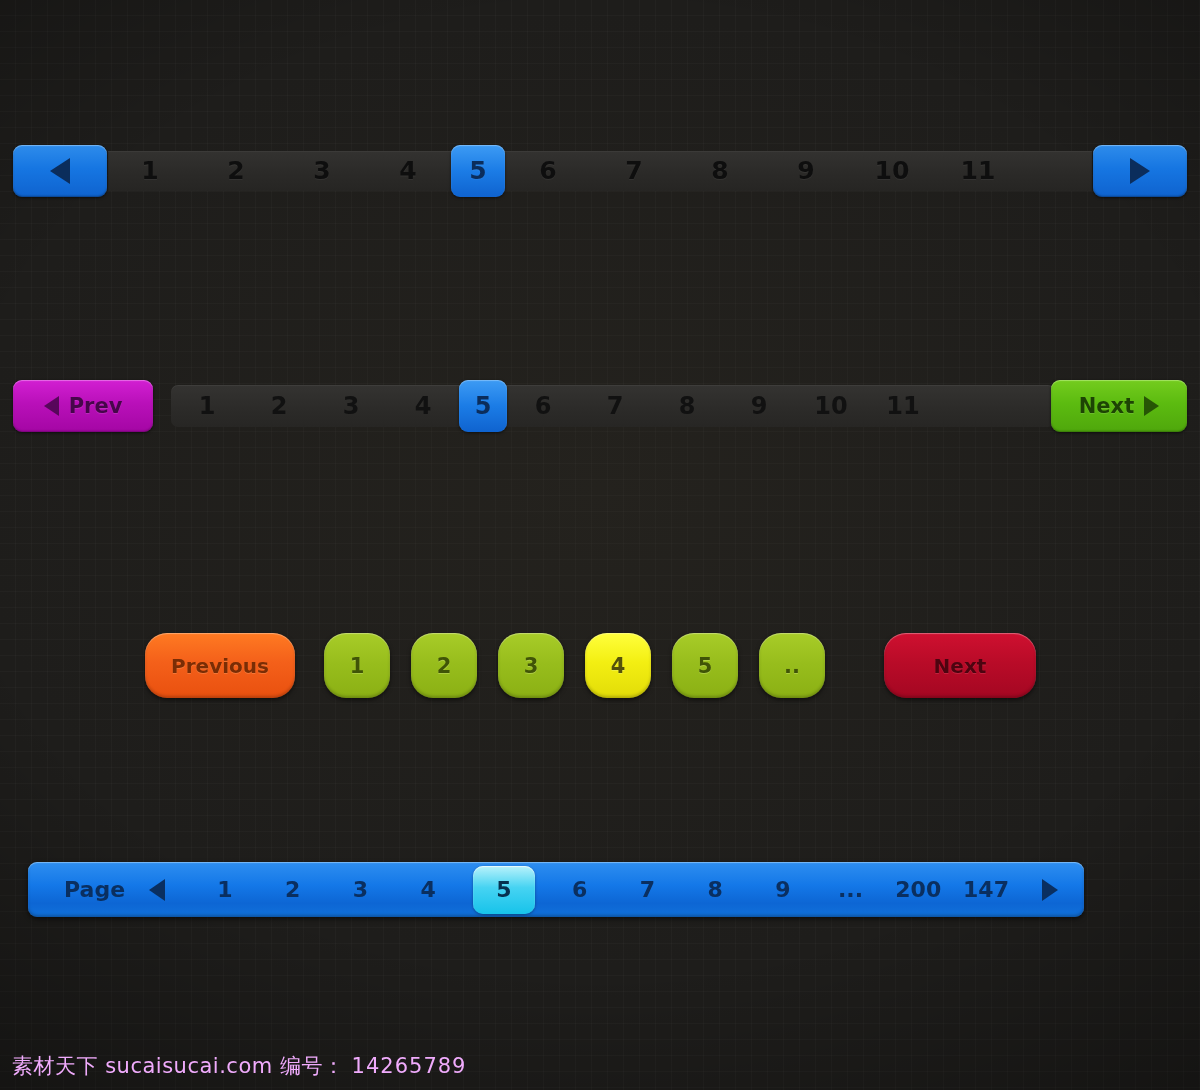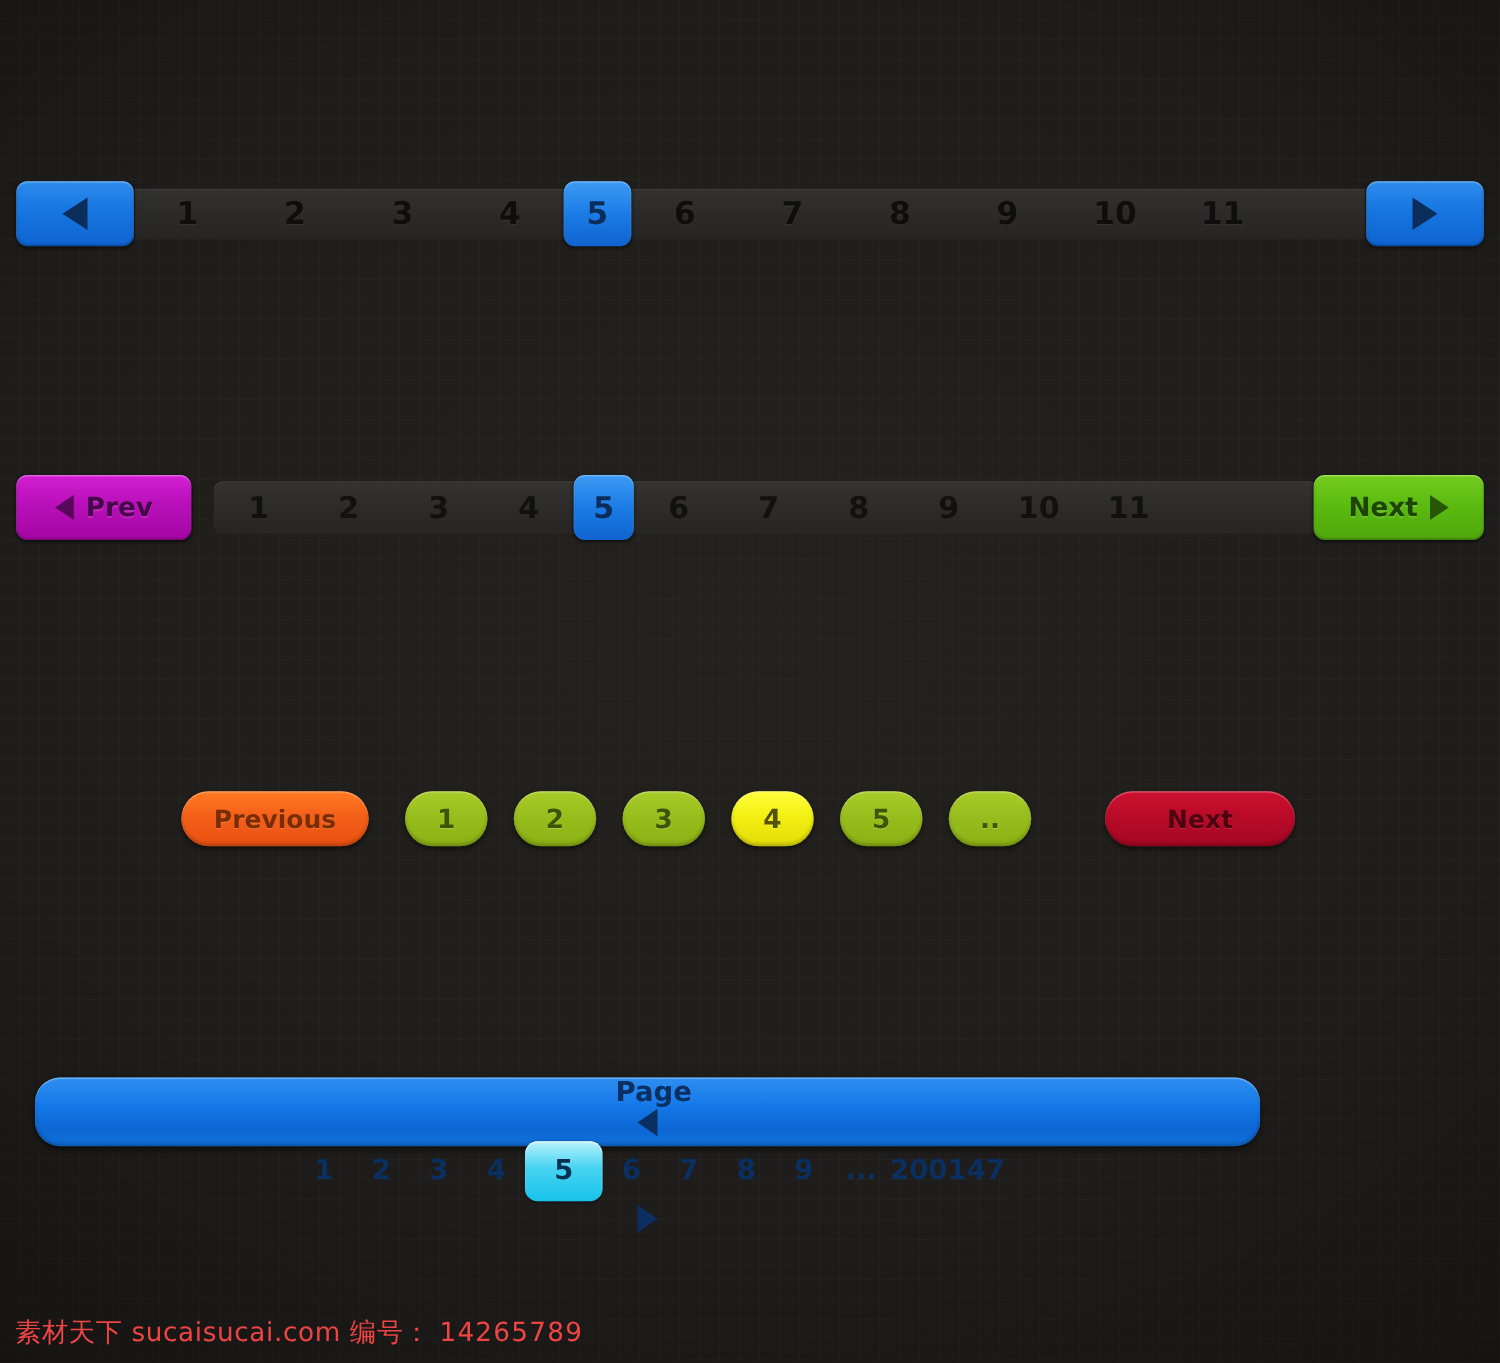--- a/index.html
+++ b/index.html
@@ -189,21 +189,21 @@
   
   #pager-three {
     position: absolute;
     left: 145px;
     top: 633px;
     display: flex;
     align-items: center;
     gap: 0;
   }
   .p3-btn {
-    height: 44px;
+    height: 65px;
     border-radius: 22px;
     display: flex;
     align-items: center;
     justify-content: center;
     font-size: 20px;
     font-weight: bold;
     cursor: pointer;
     box-sizing: border-box;
     box-shadow: inset 0 1px 1px rgba(255,255,255,0.35),
                 inset 0 -2px 3px rgba(0,0,0,0.22),
@@ -234,32 +234,31 @@
     background: linear-gradient(180deg, #cf1030 0%, #b90b28 45%, #a40722 100%);
     color: #4d0410;
     text-shadow: 0 1px 0 rgba(255,150,170,0.18);
   }
 
   
   #pager-four {
     position: absolute;
     left: 28px;
     top: 862px;
-    width: 980px;
+    width: 1056px;
     height: 55px;
-    border-radius: 20px;
+    border-radius: 9px;
     background: linear-gradient(180deg, #2e8ef0 0%, #1478e8 42%, #0d66d4 75%, #1171da 100%);
     box-shadow: inset 0 1px 1px rgba(190,225,255,0.55),
                 inset 0 -2px 3px rgba(0,0,0,0.25),
                 0 2px 5px rgba(0,0,0,0.6);
     display: flex;
     align-items: center;
     padding: 0 14px;
     box-sizing: border-box;
-    flex-direction: column;
   }
   .p4-label {
     font-size: 22px;
     font-weight: bold;
     color: #0a2f60;
     margin-left: 22px;
     margin-right: 12px;
   }
   .p4-arrow {
     display: flex;
@@ -299,21 +298,21 @@
     box-shadow: inset 0 1px 1px rgba(255,255,255,0.7),
                 0 1px 3px rgba(0,0,0,0.35);
   }
 
   
   #watermark {
     position: absolute;
     left: 12px;
     top: 1052px;
     font-size: 21px;
-    color: #ef4444;
+    color: #f0abfc;
     letter-spacing: 0.5px;
     white-space: nowrap;
   }
   #watermark .wm-num { letter-spacing: 1px; }
 </style>
 </head>
 <body>
 
 <div id="bg-texture"></div>
 <div id="bg-vignette"></div>

